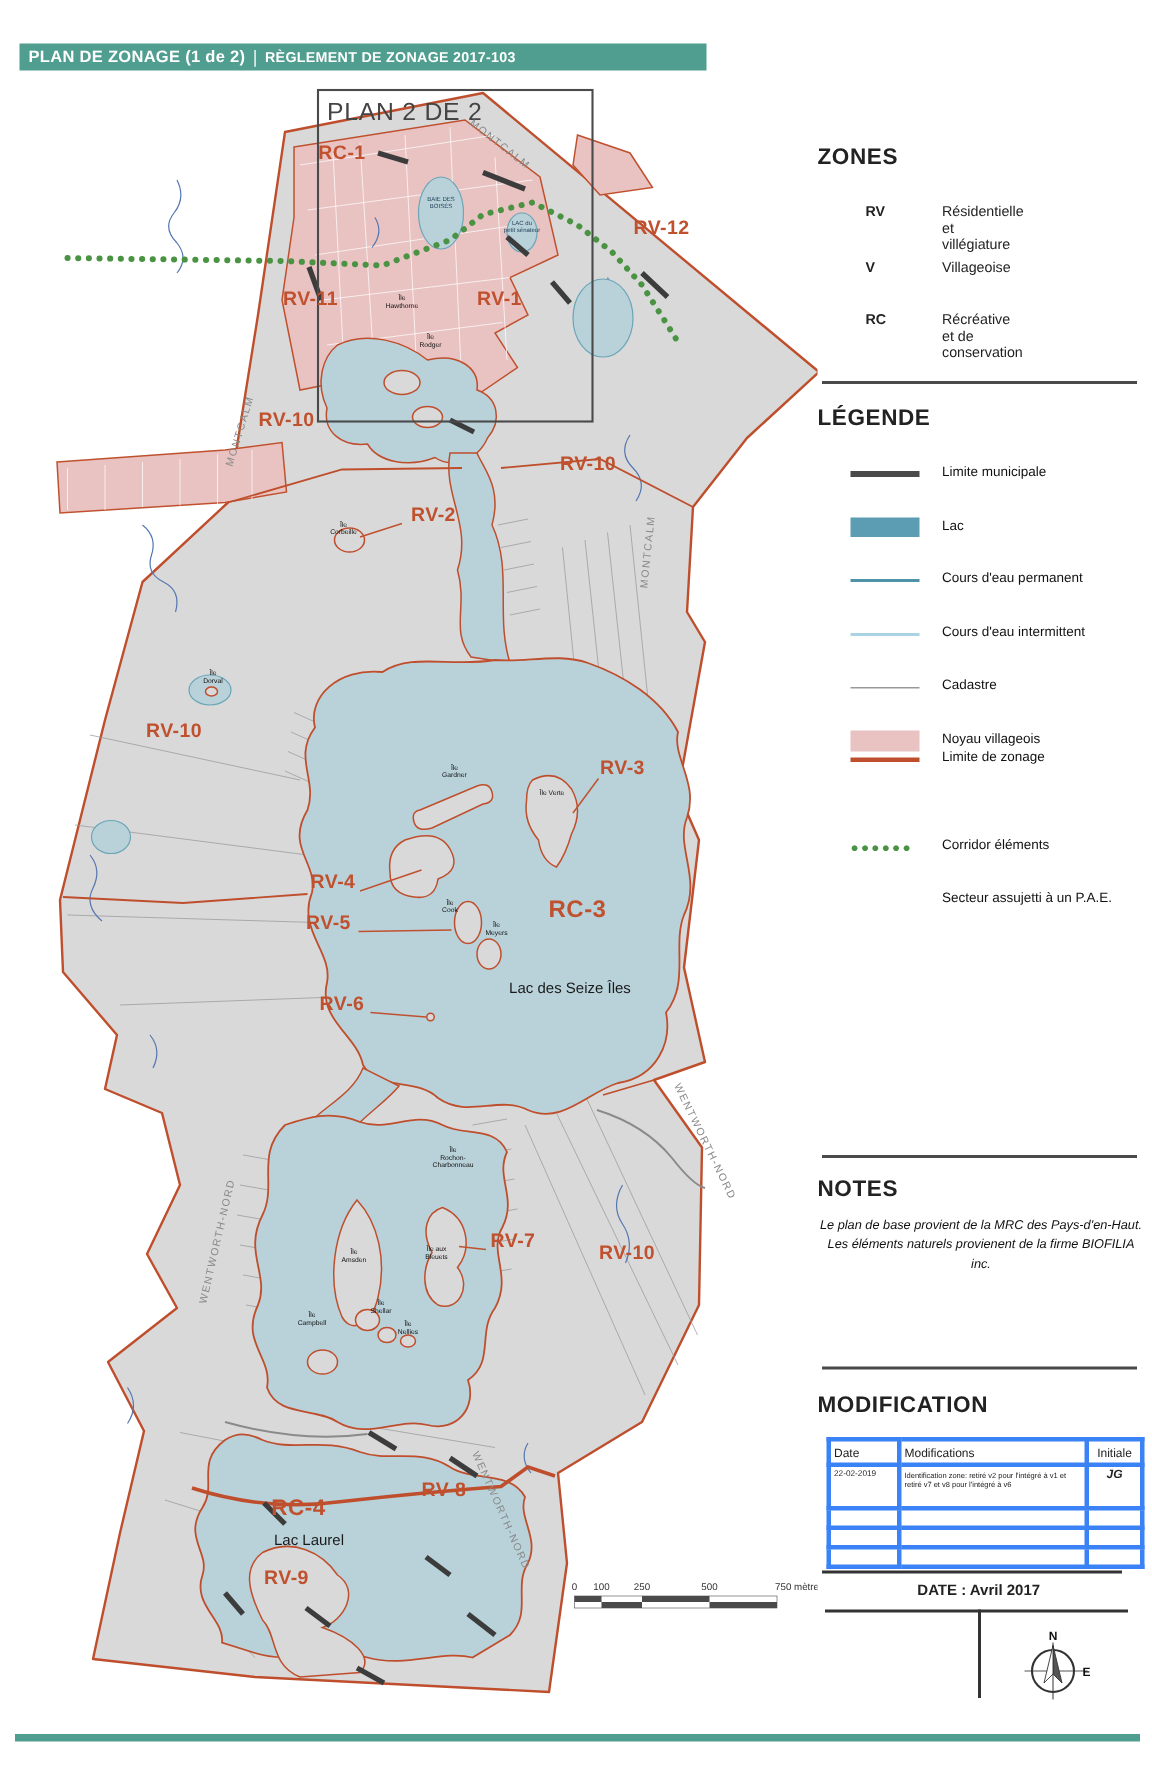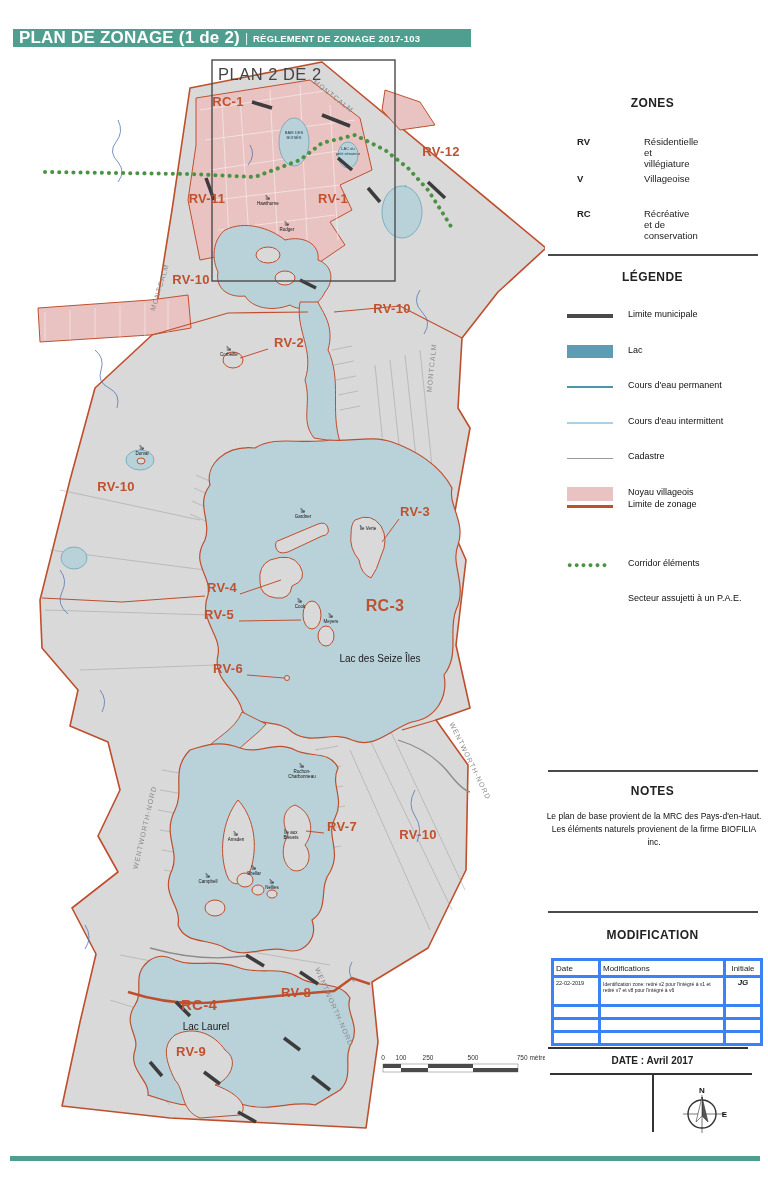--- a/index.html
+++ b/index.html
@@ -1,43 +1,43 @@
 <!DOCTYPE html>
 <html><head>
 <meta charset="utf-8">
 <style>
   html,body{margin:0;padding:0;background:#eee;}
   #page{position:relative;width:768px;height:1187px;background:#ffffff;overflow:hidden;
         font-family:"Liberation Sans", sans-serif;color:#222;}
   
   #titlebar{position:absolute;left:13px;top:29px;width:458px;height:18px;background:#4f9e8f;
             color:#fff;display:flex;align-items:center;padding-left:6px;box-sizing:border-box;white-space:nowrap;}
-  #titlebar .t1{font-size:17px;font-weight:bold;letter-spacing:.2px;}
+  #titlebar .t1{font-size:11px;font-weight:bold;letter-spacing:.2px;}
   #titlebar .sep{font-size:12px;margin:0 5px;opacity:.9;}
   #titlebar .t2{font-size:9.5px;font-weight:bold;letter-spacing:.2px;}
   
   #mapsvg{position:absolute;left:0;top:50px;}
-  .sb-title{position:absolute;left:545px;width:215px;text-align:center;font-size:12px;font-weight:bold;letter-spacing:.4px;}
+  .sb-title{position:absolute;left:545px;width:215px;font-size:15px;font-weight:bold;letter-spacing:.4px;}
   .divider{position:absolute;left:548px;width:210px;height:2px;background:#4a4a4a;}
   .zone-row{position:absolute;font-size:9.5px;}
   .zone-code{position:absolute;left:577px;font-weight:bold;}
-  .zone-label{position:absolute;left:644px;}
+  .zone-label{position:absolute;left:628px;}
   #legend-items .leg-row{position:absolute;left:545px;width:223px;height:20px;}
   .leg-swatch{position:absolute;left:22px;top:2px;width:46px;height:14px;}
   .leg-label{position:absolute;left:83px;top:2px;font-size:9px;color:#111;}
   .sym-limite-municipale{height:4px;margin-top:5px;background:#4a4a4a;}
   .sym-lac{height:13px;background:#5d9db3;}
   .sym-cours-eau-permanent{height:2px;margin-top:6px;background:#4f93a8;}
   .sym-cours-eau-intermittent{height:2px;margin-top:6px;background:#a9d3e2;}
   .sym-cadastre{height:1px;margin-top:7px;background:#999;}
   .sym-noyau-villageois{height:14px;background:#e9c2c2;}
   .sym-limite-de-zonage{height:2.5px;margin-top:6px;background:#bf4e2c;}
   .sym-corridor-aerobique{color:#4a9343;font-size:9px;letter-spacing:1.5px;line-height:14px;overflow:hidden;}
   .sym-none{}
-  #notes-lines{position:absolute;left:545px;width:218px;text-align:center;font-size:8.5px;color:#111;line-height:13px;}
+  #notes-lines{position:absolute;left:545px;width:218px;text-align:center;font-size:8.5px;color:#111;line-height:13px;font-style:italic;}
   
   #modtable{position:absolute;left:551px;top:958px;width:194px;border-collapse:collapse;table-layout:fixed;}
   #modtable td{border:3px solid #3b82f6;font-size:8px;padding:0 2px;overflow:hidden;vertical-align:top;}
   #modtable tr.hdr td{height:14px;font-size:8px;vertical-align:middle;}
   #modtable tr.r1 td{height:23px;}
   #modtable tr.empty td{height:10px;}
   #modtable td.c-date{width:40px;}
   #modtable td.c-mod{width:118px;margin-left:47px;}
   #modtable td.c-init{width:30px;text-align:center;}
   #modtable tr.r1 td.c-date{font-size:5.5px;padding-top:2px;}

